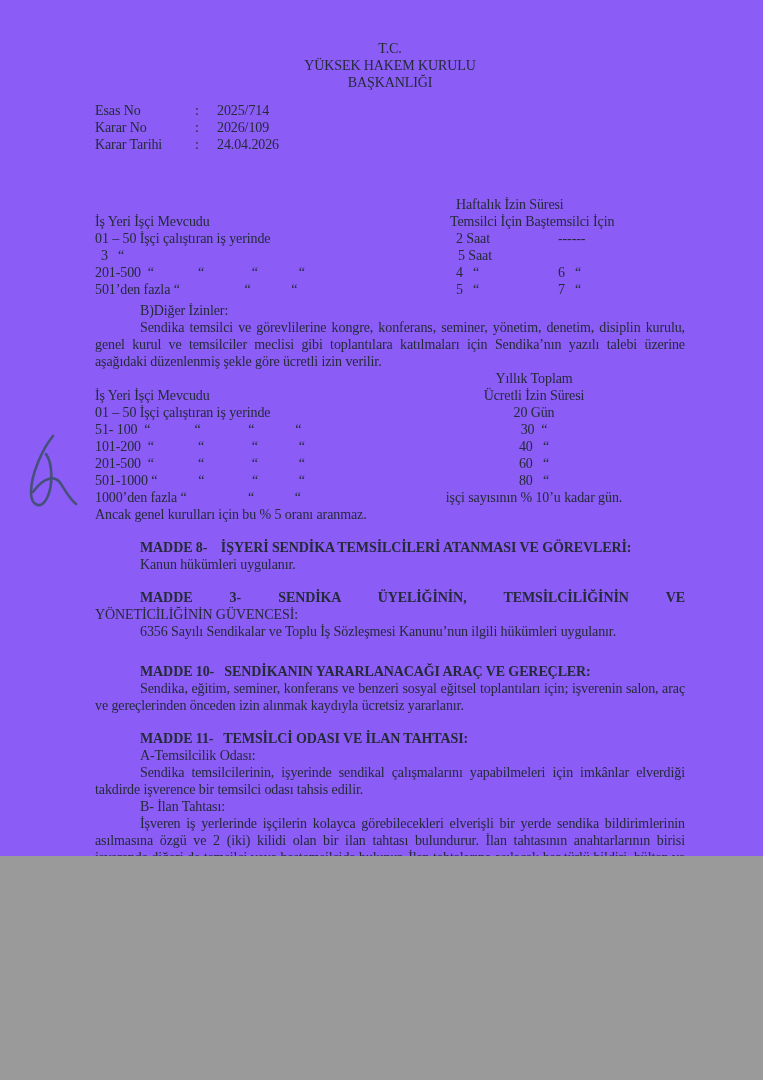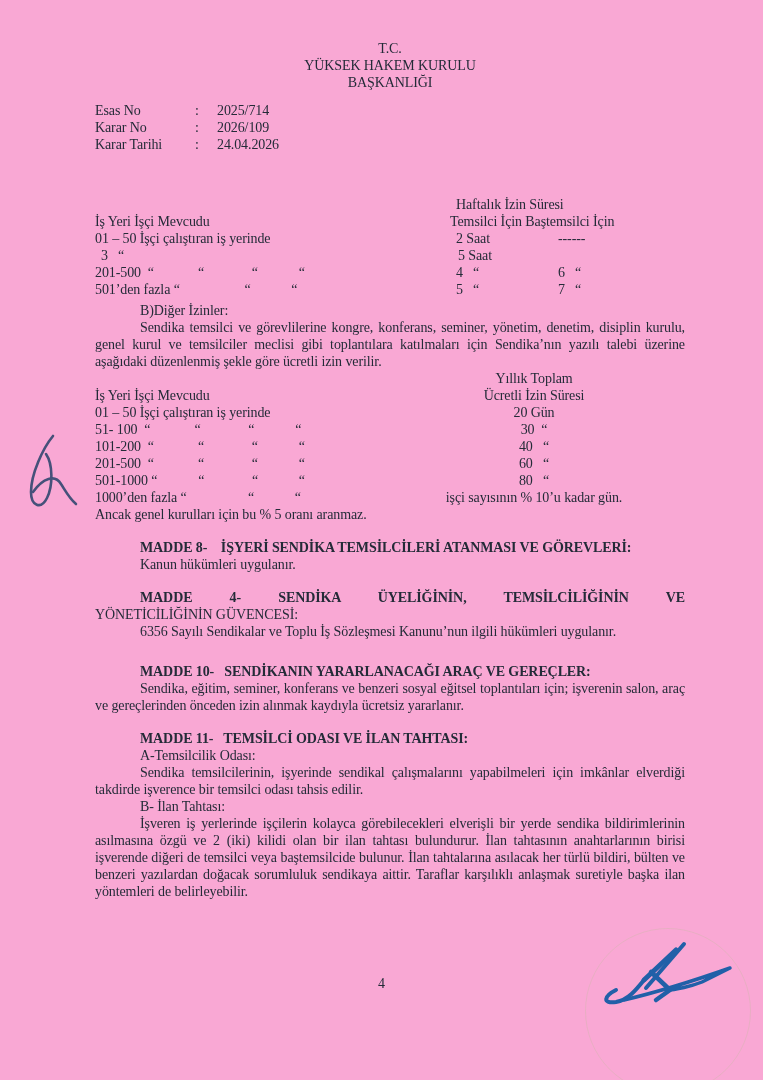--- a/index.html
+++ b/index.html
@@ -1,18 +1,18 @@
 <!DOCTYPE html>
 <html><head>
 <meta charset="utf-8">
 <style>
   html,body { margin:0; padding:0; background:#9a9a9a; }
   .page {
-    position:relative; width:763px; height:1080px; margin:0 auto;
-    background:#f9a8d4; overflow:hidden;
+    position:relative; width:763px; height:856px; margin:0 auto;
+    background:#8b5cf6; overflow:hidden;
     font-family:"Liberation Serif", serif;
     color:#242b38; font-size:14px; line-height:17px;
     letter-spacing:-0.1px;
   }
   .content { position:absolute; left:95px; top:40px; width:590px; }
   .center { text-align:center; }
   .doc-header { line-height:17px; }
   .meta { margin-top:11px; }
   .meta-row { display:grid; grid-template-columns:100px 22px auto; }
   .tbl1 { margin-top:43px; }
@@ -137,21 +137,21 @@
         <span class="pre">1000’den fazla “                  “            “</span>
         <span class="r">işçi sayısının % 10’u kadar gün.</span>
       </div>
     </div>
 
     <div class="line">Ancak genel kurulları için bu % 5 oranı aranmaz.</div>
 
     <div class="madde">MADDE 8-    İŞYERİ SENDİKA TEMSİLCİLERİ ATANMASI VE GÖREVLERİ:</div>
     <div class="body-ind">Kanun hükümleri uygulanır.</div>
 
-    <div class="madde-j">MADDE 4- SENDİKA ÜYELİĞİNİN, TEMSİLCİLİĞİNİN VE</div>
+    <div class="madde-j">MADDE 3- SENDİKA ÜYELİĞİNİN, TEMSİLCİLİĞİNİN VE</div>
     <div class="madde-l2">YÖNETİCİLİĞİNİN GÜVENCESİ:</div>
     <div class="body-ind">6356 Sayılı Sendikalar ve Toplu İş Sözleşmesi Kanunu’nun ilgili hükümleri uygulanır.</div>
 
     <div class="madde gap23">MADDE 10-   SENDİKANIN YARARLANACAĞI ARAÇ VE GEREÇLER:</div>
     <div class="para">Sendika, eğitim, seminer, konferans ve benzeri sosyal eğitsel toplantıları için; işverenin salon, araç ve gereçlerinden önceden izin alınmak kaydıyla ücretsiz yararlanır.</div>
 
     <div class="madde">MADDE 11-   TEMSİLCİ ODASI VE İLAN TAHTASI:</div>
     <div class="sub-head">A-Temsilcilik Odası:</div>
     <div class="para">Sendika temsilcilerinin, işyerinde sendikal çalışmalarını yapabilmeleri için imkânlar elverdiği takdirde işverence bir temsilci odası tahsis edilir.</div>
     <div class="sub-head">B- İlan Tahtası:</div>

